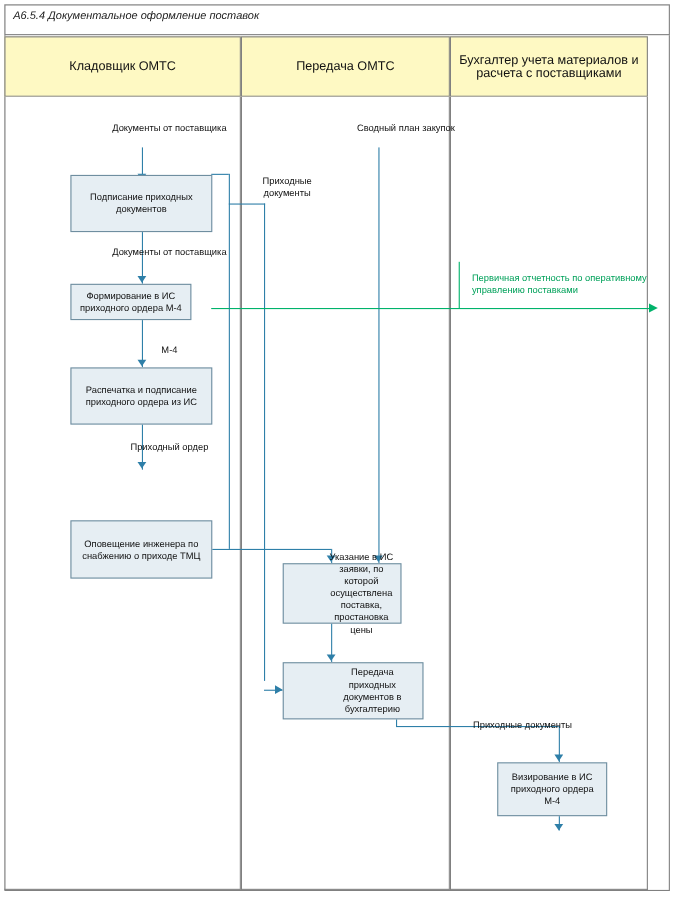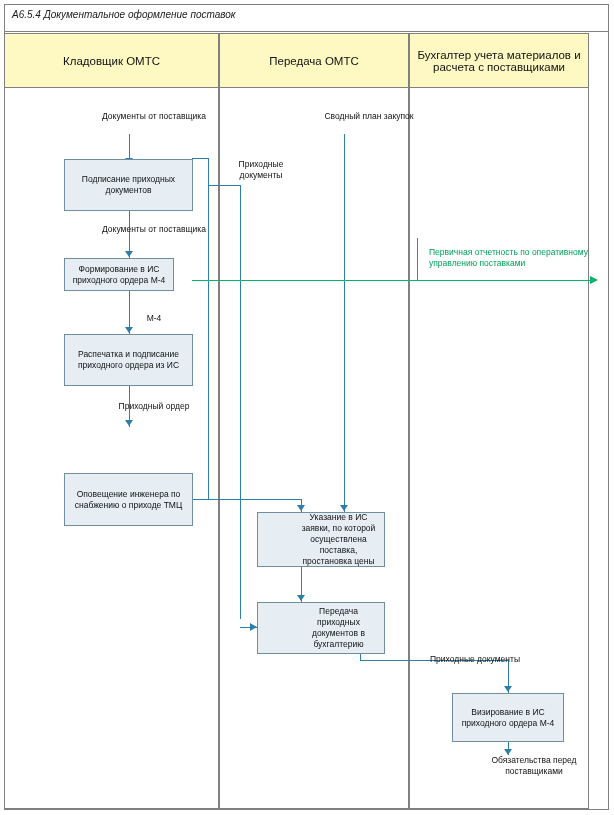--- a/index.html
+++ b/index.html
@@ -132,35 +132,34 @@
   </div>
 
   <div class="node" style="left:64px;top:334px;width:129px;height:52px;">
     <span>Распечатка и подписание приходного ордера из ИС</span>
   </div>
 
   <div class="node" style="left:64px;top:443px;width:129px;height:53px;margin-top:30px;">
     <span>Оповещение инженера по снабжению о приходе ТМЦ</span>
   </div>
 
-  <div class="node" style="left:257px;top:512px;width:128px;height:55px;padding-left:39px;">
+  <div class="node" style="left:257px;top:512px;width:108px;height:55px;padding-left:39px;">
     <span>Указание в ИС заявки, по которой осуществлена поставка, простановка цены</span>
   </div>
 
   <div class="node" style="left:257px;top:602px;width:128px;height:52px;padding-left:39px;">
     <span>Передача приходных документов в бухгалтерию</span>
   </div>
 
-  <div class="node" style="left:452px;top:693px;width:112px;height:49px;">
+  <div class="node" style="left:452px;top:693px;width:100px;height:49px;">
     <span>Визирование в ИС приходного ордера М-4</span>
   </div>
 
   <div class="lbl" style="left:69px;top:111px;width:120px;">Документы от поставщика</div>
   <div class="lbl" style="left:294px;top:111px;width:100px;">Сводный план закупок</div>
   <div class="lbl" style="left:205px;top:159px;width:62px;">Приходные документы</div>
   <div class="lbl" style="left:64px;top:224px;width:130px;">Документы от поставщика</div>
   <div class="lbl" style="left:104px;top:313px;width:50px;">М-4</div>
   <div class="lbl" style="left:72px;top:401px;width:114px;">Приходный ордер</div>
   <div class="lbl" style="left:390px;top:654px;width:120px;">Приходные документы</div>
-  <div class="lbl" style="left:460px;top:755px;width:98px;">Обязательства перед поставщиками</div>
   <div class="lbl green" style="left:404px;top:247px;width:200px;">Первичная отчетность по оперативному управлению поставками</div>
 
 </div>
 
 </body></html>

